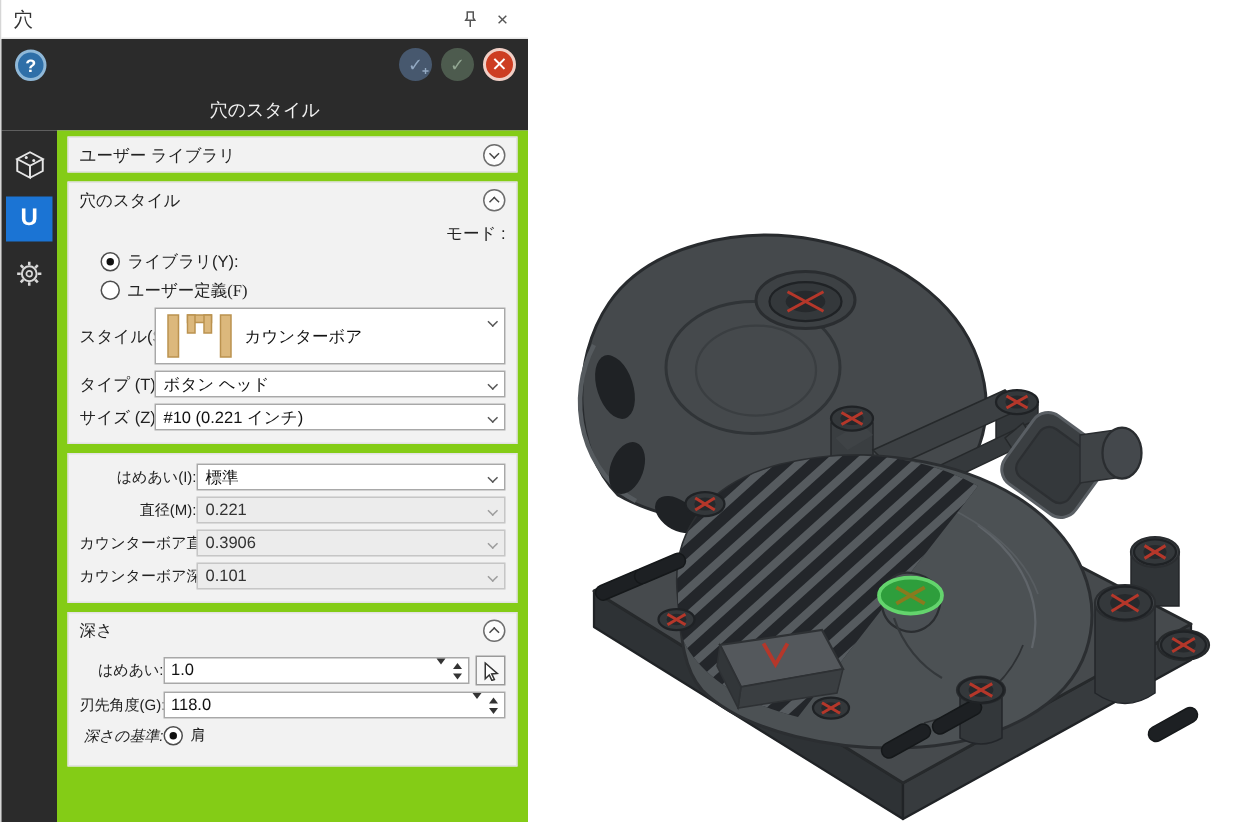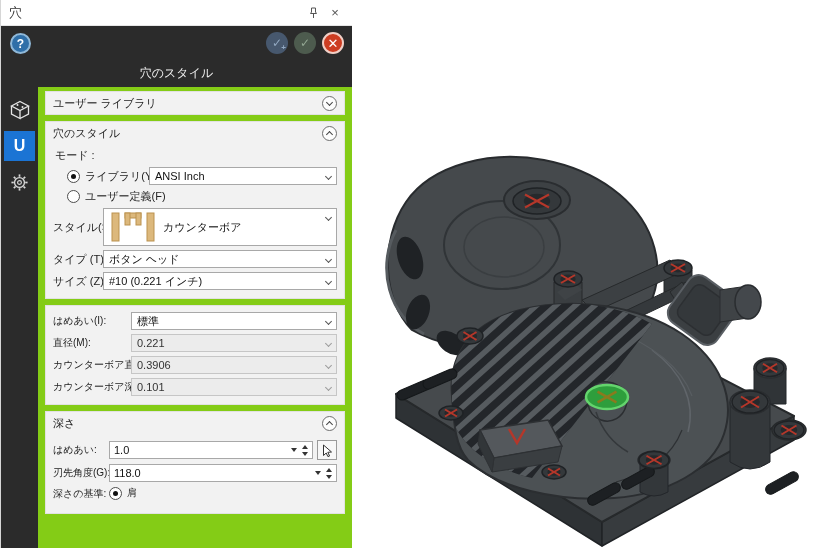--- a/index.html
+++ b/index.html
@@ -36,33 +36,33 @@
   .content{flex:1;background:#84cc16;padding:4px 7px 0 7px;overflow:hidden;}
   .section{background:#f2f2f2;border:1px solid #e2e2e2;margin-bottom:6px;}
   .sec-head{height:22px;display:flex;align-items:center;padding:0 7px;font-size:11px;color:#222;}
   .sec-head .t{flex:1;}
   .circ{width:15px;height:15px;border:1px solid #6e6e6e;border-radius:50%;background:#fdfdfd;
         display:flex;align-items:center;justify-content:center;}
   .chev{width:5px;height:5px;border-right:1.4px solid #444;border-bottom:1.4px solid #444;}
   .chev.down{transform:rotate(45deg);margin-top:-2px;}
   .chev.up{transform:rotate(-135deg);margin-top:2px;}
   .sec-body{padding:2px 7px 6px 7px;}
-  .lbl{font-size:11px;color:#222;white-space:nowrap;}
+  .lbl{font-size:11px;color:#222;white-space:nowrap;text-align:right;}
   .row{display:flex;align-items:center;margin:4px 0;}
   .combo{flex:1;height:18px;background:#fff;border:1px solid #a8a8a8;display:flex;align-items:center;
          padding:0 5px;font-size:11px;color:#111;position:relative;}
   .combo .ccaret{position:absolute;right:5px;top:6px;width:5px;height:5px;
                  border-right:1.3px solid #555;border-bottom:1.3px solid #555;transform:rotate(45deg);}
   .combo.disabled{background:#ececec;border-color:#c6c6c6;color:#333;text-align:center;}
   .combo.disabled .ccaret{border-color:#9c9c9c;}
   .combo.big{height:38px;}
   .radio{width:13px;height:13px;border:1px solid #4d4d4d;border-radius:50%;background:#fff;
          position:relative;flex:0 0 auto;}
   .radio.sel::after{content:"";position:absolute;left:3px;top:3px;width:5px;height:5px;border-radius:50%;background:#111;}
-  .numfield{flex:1;height:18px;background:#fff;border:1px solid #a8a8a8;display:flex;align-items:center;
+  .numfield{flex:1;height:18px;background:#fff;border:1px solid #a8a8a8;display:flex;
             padding:0 2px 0 4px;position:relative;}
   .numfield input{border:none;outline:none;flex:1;font-size:11px;color:#111;padding:0;background:transparent;min-width:0;}
   .tri-down{width:0;height:0;border-left:3.5px solid transparent;border-right:3.5px solid transparent;
             border-top:4.5px solid #333;margin:0 5px 0 2px;}
   .spinner{display:flex;flex-direction:column;justify-content:center;gap:3px;margin-right:2px;}
   .sp-up{width:0;height:0;border-left:3.5px solid transparent;border-right:3.5px solid transparent;border-bottom:4px solid #333;}
   .sp-dn{width:0;height:0;border-left:3.5px solid transparent;border-right:3.5px solid transparent;border-top:4px solid #333;}
   .pickbtn{width:20px;height:20px;border:1px solid #9a9a9a;background:#f7f7f7;margin-left:4px;
            display:flex;align-items:center;justify-content:center;flex:0 0 auto;}
   .indent{margin-left:14px;}
@@ -156,28 +156,24 @@
             <span class="t">穴のスタイル</span>
             <span class="circ">
                 <span class="chev up"></span>
               </span>
           </div>
           <div class="sec-body">
             <div class="mode-line lbl">モード :</div>
             <div class="row indent">
               <span class="radio sel"></span>
               <span class="lbl" style="width:64px;margin-left:5px;">ライブラリ(Y):</span>
-              <div class="combo">
-                <span>ANSI Inch</span>
-                <span class="ccaret"></span>
-              </div>
             </div>
             <div class="row indent" style="margin-top:2px;">
               <span class="radio"></span>
-              <span class="lbl" style="margin-left:5px;">ユーザー定義(F)</span>
+              <span class="lbl" style="margin-left:5px;font-family:Liberation Serif, serif;">ユーザー定義(F)</span>
             </div>
             <div class="row">
               <span class="lbl" style="width:50px;">スタイル(S):</span>
               <div class="combo big">
                 <svg class="cbore-thumb" viewBox="0 0 46 32">
                   <rect x="3" y="2" width="7" height="28" fill="#dcb87c" stroke="#bb924f" stroke-width="1"></rect>
                   <rect x="16" y="2" width="16" height="5" fill="#dcb87c" stroke="#bb924f" stroke-width="1"></rect>
                   <rect x="16" y="2" width="5" height="12" fill="#dcb87c" stroke="#bb924f" stroke-width="1"></rect>
                   <rect x="27" y="2" width="5" height="12" fill="#dcb87c" stroke="#bb924f" stroke-width="1"></rect>
                   <rect x="38" y="2" width="7" height="28" fill="#dcb87c" stroke="#bb924f" stroke-width="1"></rect>
@@ -265,21 +261,21 @@
               <div class="numfield">
                 <input value="118.0" style="">
                 <span class="tri-down"></span>
                 <span class="spinner">
                     <span class="sp-up"></span>
                     <span class="sp-dn"></span>
                   </span>
               </div>
             </div>
             <div class="row" style="align-items:flex-start;margin-bottom:2px;">
-              <span class="lbl" style="width:56px;margin-top:1px;">深さの基準:</span>
+              <span class="lbl" style="width:56px;margin-top:1px;font-style:italic;">深さの基準:</span>
               <div>
                 <div class="row" style="margin:0 0 5px 0;">
                   <span class="radio sel"></span>
                   <span class="lbl" style="margin-left:5px;">肩</span>
                 </div>
 
               </div>
             </div>
           </div>
         </div>

